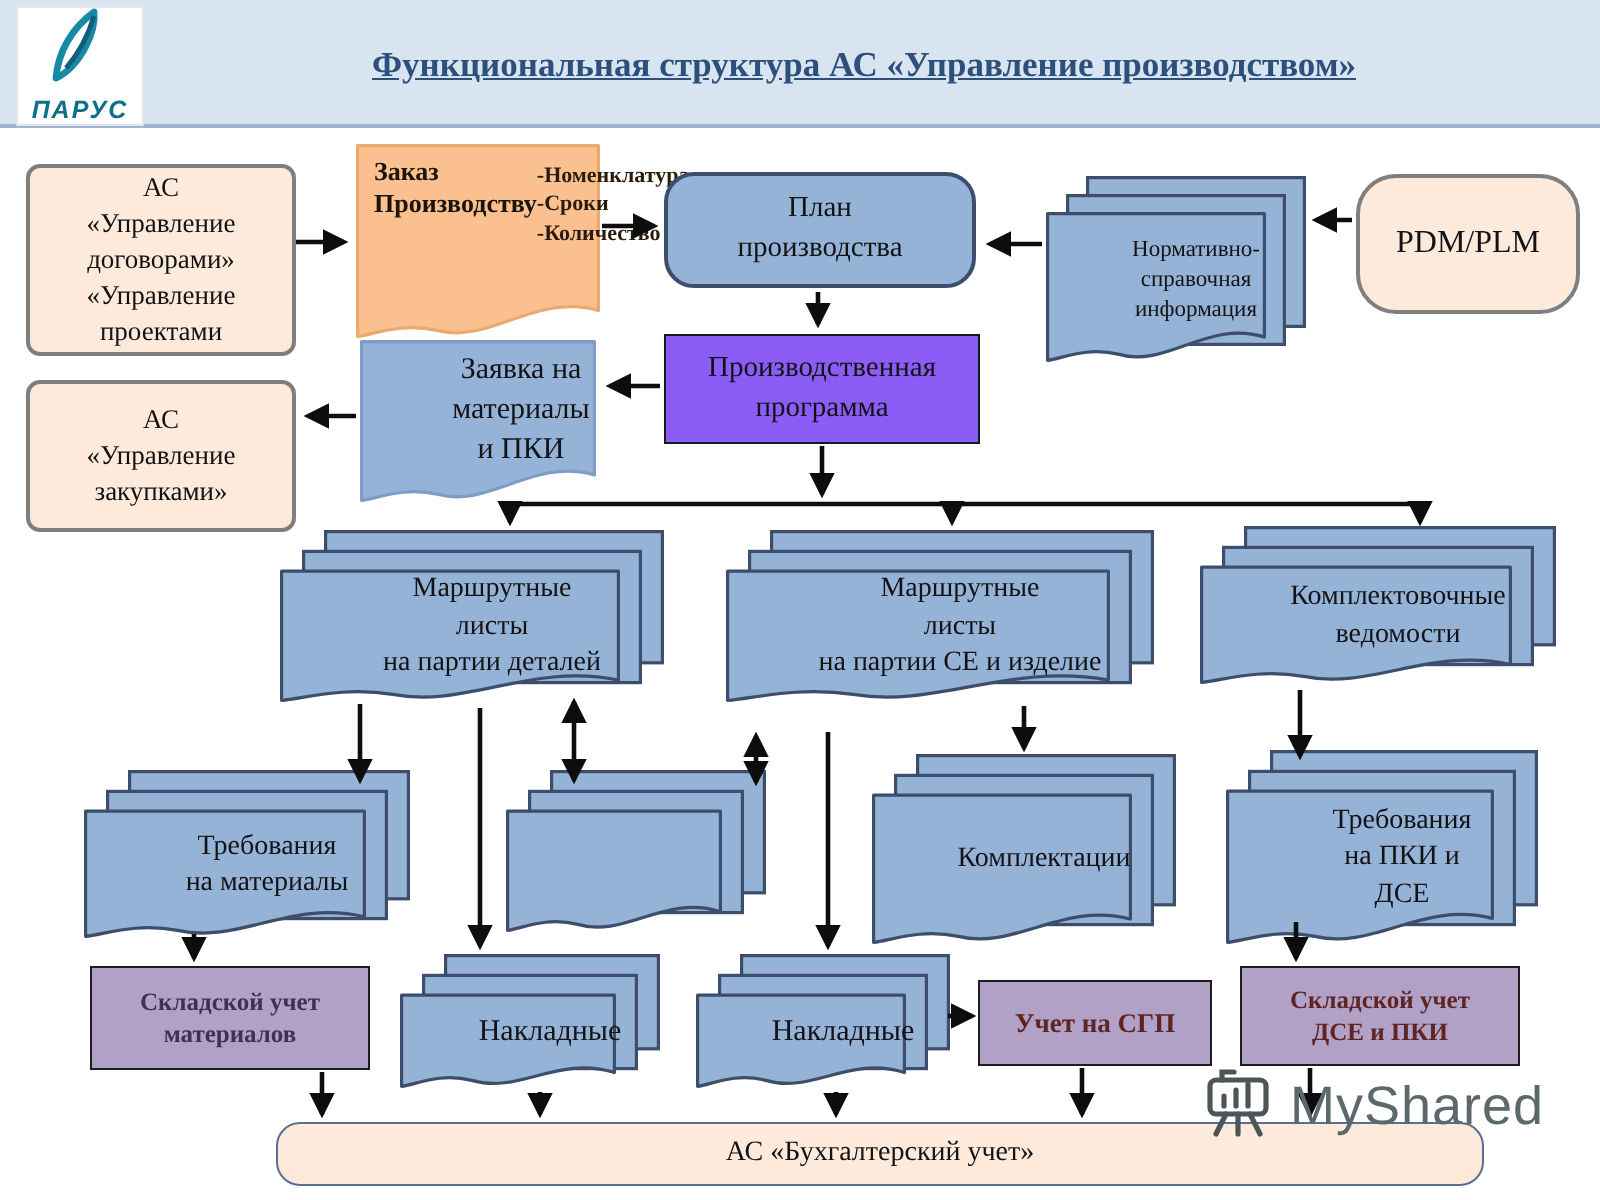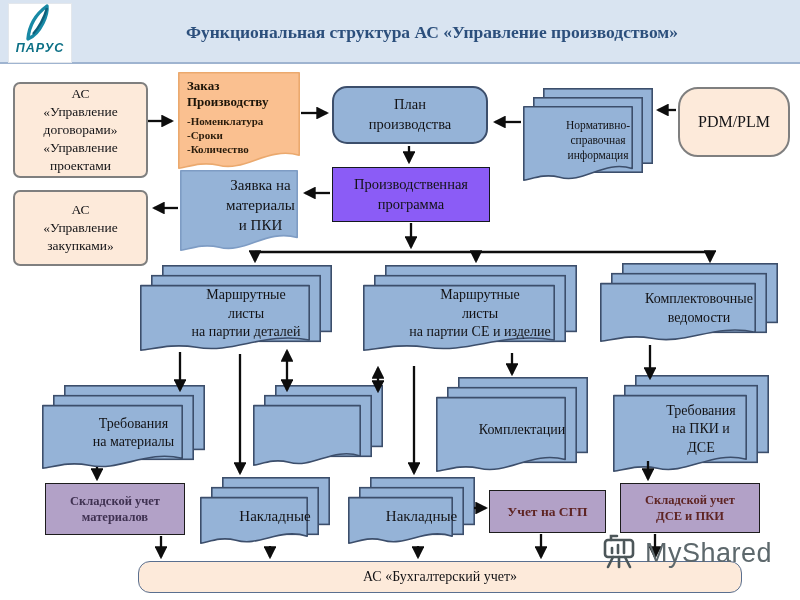--- a/index.html
+++ b/index.html
@@ -2,45 +2,45 @@
 <html><head>
 <meta charset="utf-8">
 <style>
   html,body{margin:0;padding:0;}
   body{width:800px;height:600px;position:relative;background:#ffffff;overflow:hidden;
        font-family:"Liberation Serif", serif;}
   
   .header{position:absolute;left:0;top:0;width:800px;height:64px;background:#d9e4f1;
           border-bottom:2px solid #9fb4d0;box-sizing:border-box;}
   .logo-box{position:absolute;left:8px;top:3px;width:62px;height:58px;background:#ffffff;
-            border:1px solid #e3e7ec;display:flex;flex-direction:column;align-items:center;justify-content:flex-start;}
+            border:1px solid #e3e7ec;display:flex;flex-direction:column;align-items:center;justify-content:space-between;}
   .logo-word{font-family:"Liberation Sans",sans-serif;font-style:italic;font-weight:bold;
              font-size:12.5px;color:#0c7086;letter-spacing:1px;margin-top:-3px;}
   .title{position:absolute;left:80px;right:16px;top:0;height:64px;display:flex;align-items:center;justify-content:center;
-         font-size:17.5px;font-weight:bold;color:#2c4f7c;}
+         font-size:17.5px;font-weight:bold;color:#2c4f7c;text-decoration:underline;}
   
   .node{position:absolute;box-sizing:border-box;display:flex;align-items:center;justify-content:center;
         text-align:center;white-space:pre-line;color:#131316;z-index:2;}
   .rounded-cream{background:#fdeada;border:2px solid #7f7f7f;border-radius:7px;font-size:13.5px;line-height:1.32;}
   .rounded-blue{background:#95b3d7;border:2px solid #3c4e6b;border-radius:15px;font-size:14.5px;line-height:1.35;}
   .rect-blue{background:#8b5cf6;border:1.6px solid #14181f;font-size:14.5px;line-height:1.35;}
   .purple{background:#b2a1c7;border:1.4px solid #1c1c1c;font-weight:bold;font-size:12.5px;line-height:1.3;}
   .txt-ink{color:#3f3151;}
   .txt-maroon{color:#5e2423;}
   
   .docshape{position:absolute;z-index:2;}
   .docshape svg.shape{position:absolute;left:0;top:0;}
   .docshape .lbl{position:absolute;display:flex;align-items:center;justify-content:center;
                  text-align:center;white-space:pre-line;line-height:1.32;color:#131316;margin-left:43px;}
   .docshape[data-layers="3"] .lbl{left:1px;right:24px;top:19px;bottom:8px;}
   .docshape[data-layers="1"] .lbl{left:2px;right:2px;top:2px;bottom:12px;}
   .f14 .lbl{font-size:14px;} .f15 .lbl{font-size:15px;} .f12 .lbl{font-size:11.5px;}
   
   .zakaz-text{position:absolute;left:9px;top:6px;right:4px;bottom:14px;text-align:left;
-              display:flex;flex-direction:column;justify-content:flex-start;}
+              display:flex;flex-direction:row;justify-content:flex-start;}
   .zakaz-title{font-weight:bold;font-size:13px;line-height:1.25;white-space:pre-line;color:#1c1408;}
   .zakaz-items{font-weight:bold;font-size:11px;line-height:1.3;white-space:pre-line;color:#2a1c0c;margin-top:3px;}
   
   #wires{position:absolute;left:0;top:0;z-index:3;pointer-events:none;}
   
   .watermark{position:absolute;left:601px;top:534px;display:flex;align-items:center;gap:4px;z-index:4;}
   .watermark .wm-text{font-family:"Liberation Sans",sans-serif;font-size:27px;color:#5d686c;letter-spacing:0.5px;}
 </style>
 </head>
 <body>

